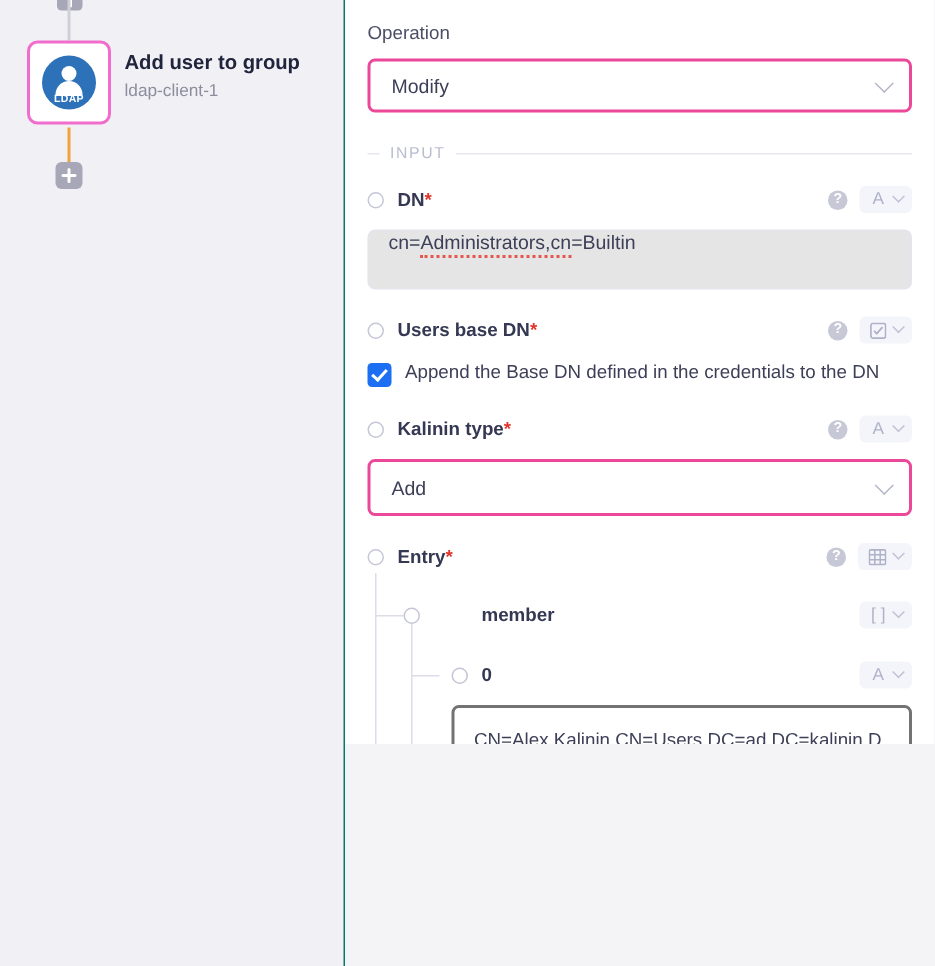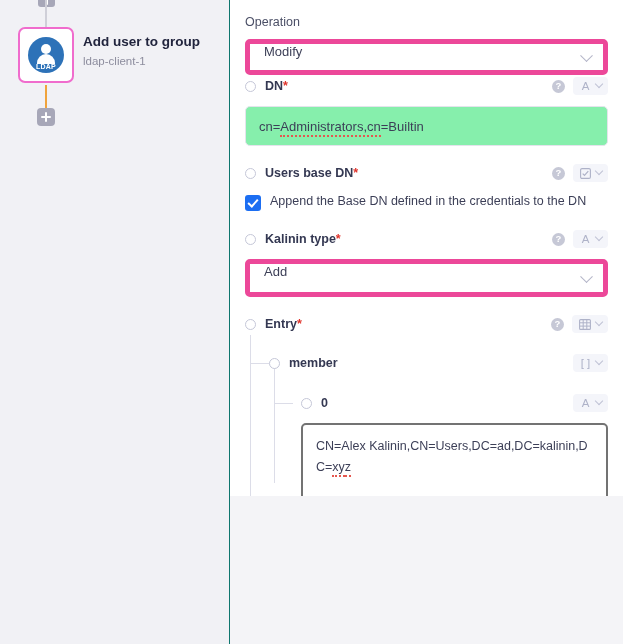--- a/index.html
+++ b/index.html
@@ -90,24 +90,24 @@
     overflow: hidden;
     flex: 1 1 auto;
   }
   .field-label {
     font-size: 12.5px; color: #4b4f66; line-height: 17px;
     margin-bottom: 8px;
   }
   .select {
     position: relative;
     height: 36px;
-    border: 5px solid #ec4899;
+    border: 2px solid #ec4899;
     border-radius: 5px;
     background: #fff;
-    display: flex; align-items: flex-start;
+    display: flex; align-items: center;
     padding: 0 34px 0 14px;
     font-size: 13px; color: #3c3f57;
   }
   .chev {
     position: absolute; right: 12px; top: 50%;
     width: 9px; height: 9px;
     border-right: 1.6px solid #b4b6c8;
     border-bottom: 1.6px solid #b4b6c8;
     transform: translateY(-65%) rotate(45deg);
   }
@@ -167,22 +167,22 @@
     width: 6px; height: 6px;
     border-right: 1.4px solid #bfc2d4;
     border-bottom: 1.4px solid #bfc2d4;
     transform: translateY(-2px) rotate(45deg);
   }
   .glyph svg { display: block; }
 
   .text-input {
     height: 40px;
     border: 1px solid #e4e4ec; border-radius: 5px;
-    background: #86efac;
-    display: flex; align-items: center;
+    background: #e5e5e5;
+    display: flex; align-items: flex-start;
     padding: 0 13px;
     font-size: 13px; color: #3c3f57;
     margin-bottom: 16px;
   }
   .spell { border-bottom: 2px dotted #e4574f; padding-bottom: 1px; }
 
   .check-row { display: flex; align-items: flex-start; gap: 9px; margin: 6px 0 17px 0; }
   .checkbox {
     flex: 0 0 auto;
     width: 16px; height: 16px; border-radius: 3px;
@@ -200,21 +200,21 @@
   }
 
   
   .tree { position: relative; }
   .tree-line {
     position: absolute; width: 1px; background: #dcdde8;
   }
   .tree-stub {
     position: absolute; height: 1px; background: #dcdde8;
   }
-  .indent-1 { padding-left: 24px; }
+  .indent-1 { padding-left: 24px; gap: 32px; }
   .indent-2 { padding-left: 56px; }
 
   .textarea-box {
     margin-left: 56px;
     margin-top: 7px;
     border: 2px solid #737373; border-radius: 5px;
     background: #fff;
     padding: 11px 13px 12px 13px;
     font-size: 12.5px; color: #3c3f57; line-height: 21px;
     word-break: break-all;
@@ -254,20 +254,25 @@
   </div>
 
   <div class="panel">
 
     <div class="field-label">Operation</div>
     <div class="select">
       <span>Modify</span>
       <span class="chev"></span>
     </div>
 
+    <div class="divider-row">
+      <div class="rule left"></div>
+      <div class="dv-label">INPUT</div>
+      <div class="rule"></div>
+    </div>
 
     <div class="param-row">
       <span class="bullet"></span>
       <span class="param-name"><span>DN</span><span class="req">*</span></span>
       <span class="row-right">
         <span class="help-icon">?</span>
         <span class="type-badge">
           <span class="glyph">A</span>
           <span class="tchev"></span>
         </span>

